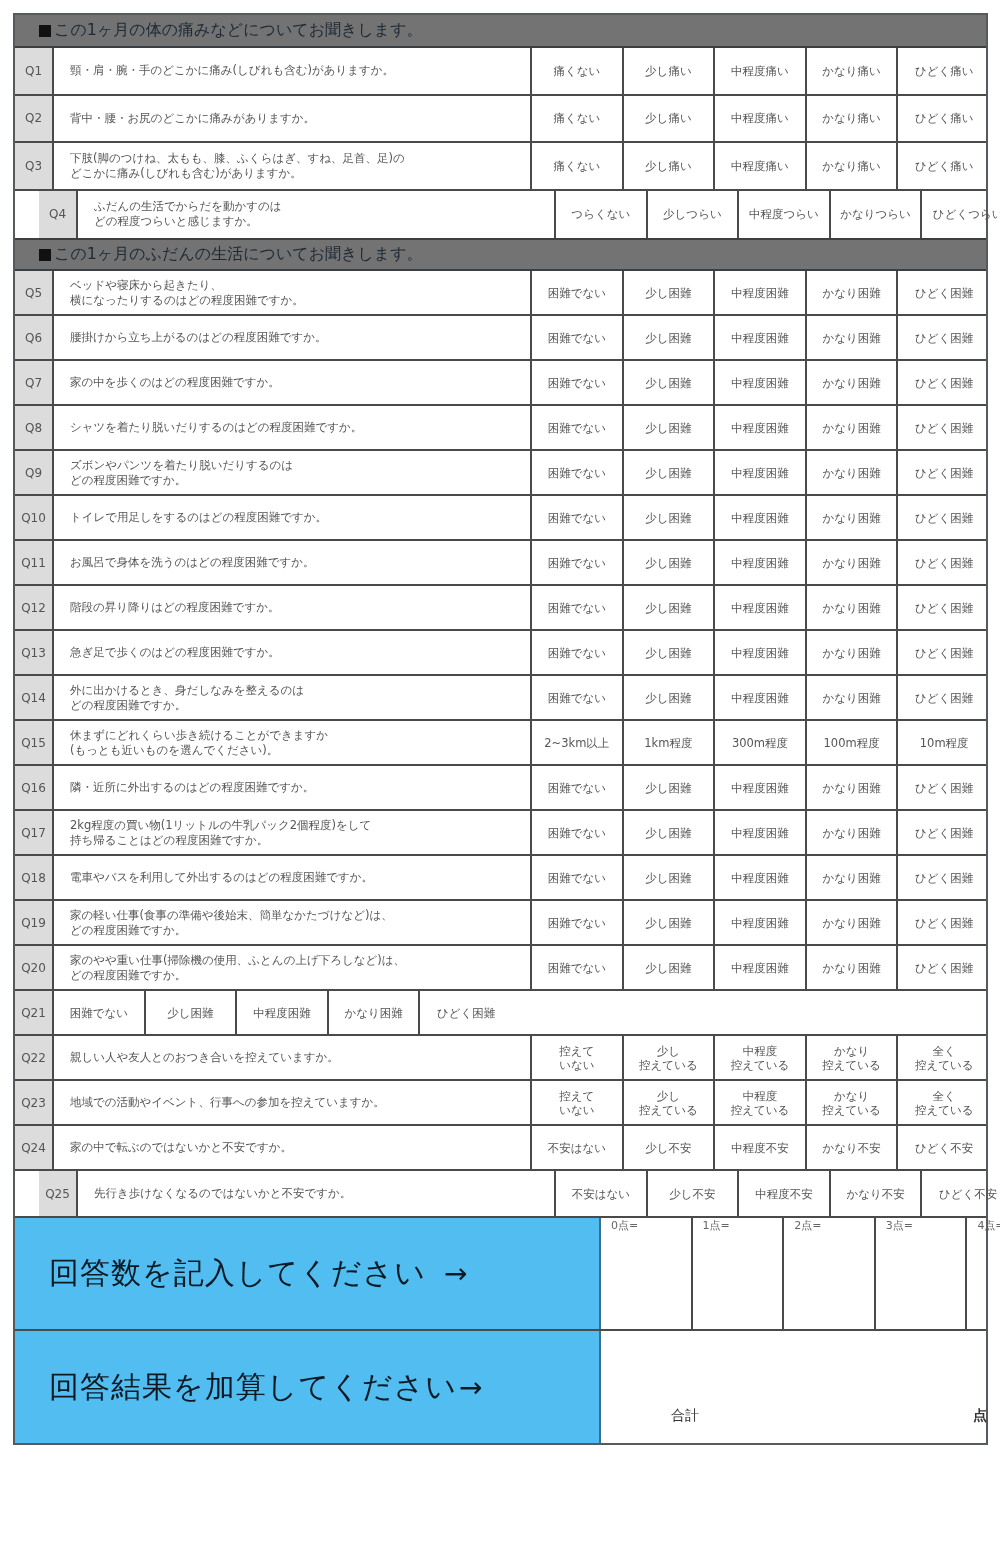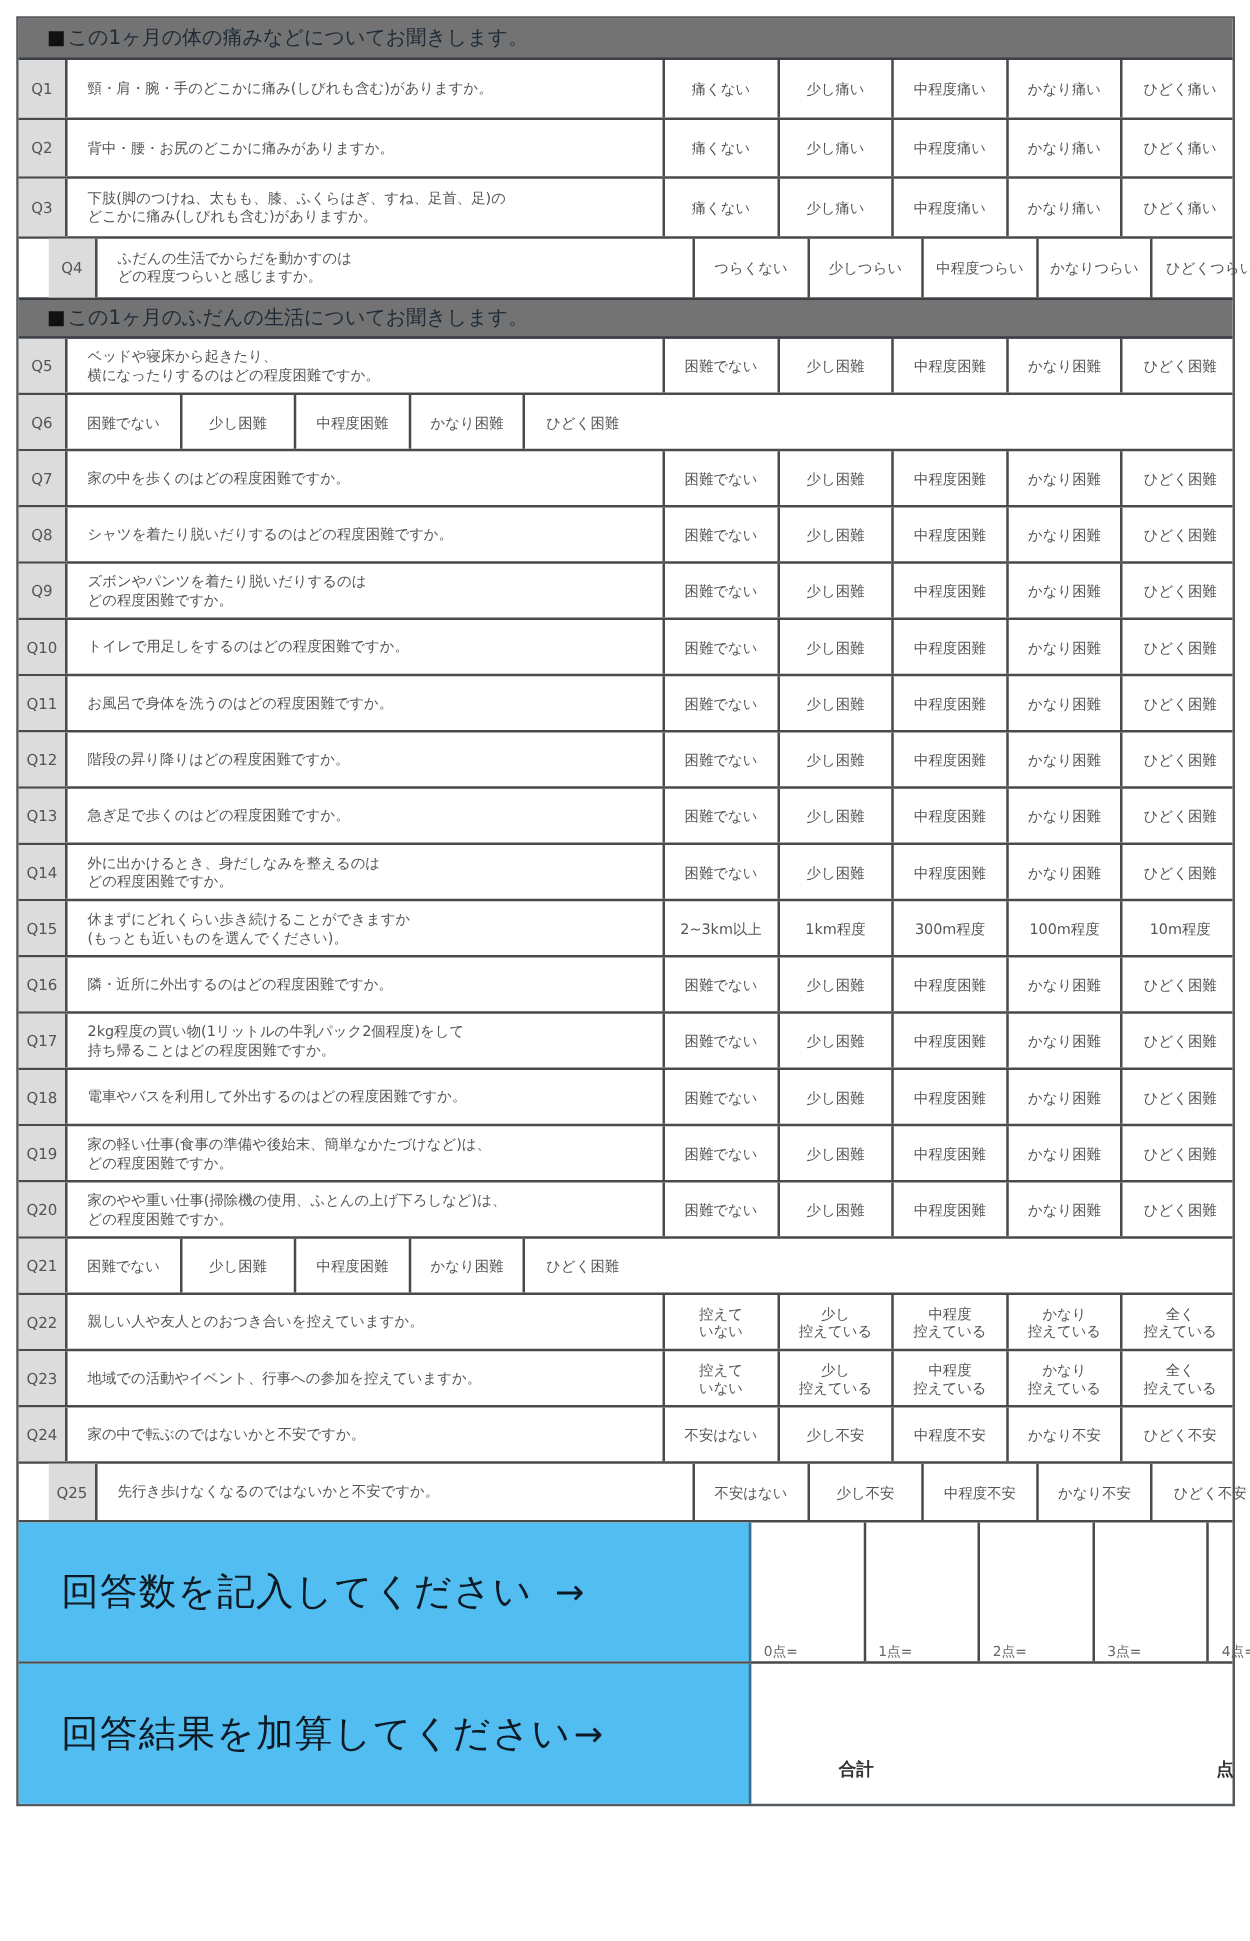--- a/index.html
+++ b/index.html
@@ -39,26 +39,26 @@
   .bottom-label {
     width: 586px; flex: none; background: #52bdf0; border-right: 2px solid #3a6e8e;
     display: flex; align-items: center; padding-left: 34px;
     font-size: 30px; color: #0d1a24; letter-spacing: 1px;
   }
   .bottom-label .arrow { margin-left: 18px; font-size: 28px; }
   .count-row { height: 113px; }
   .total-row { height: 114px; border-top: 2px solid #4a4a4a; }
   .count-cell {
     width: 91.6px; flex: none; border-right: 2px solid #4a4a4a;
-    display: flex; align-items: flex-end; padding-left: 10px;
+    display: flex; align-items: flex-start; padding-left: 10px;
     font-size: 11px; color: #666;
   }
   .count-cell:last-child { border-right: none; }
   .total-area { position: relative; flex: 1; }
-  .total-label { position: absolute; left: 70px; bottom: 18px; font-size: 14px; font-weight: bold; color: #333; }
+  .total-label { position: absolute; left: 70px; bottom: 18px; font-size: 14px; font-weight: normal; color: #333; }
   .total-unit { position: absolute; left: 372px; bottom: 18px; font-size: 14px; font-weight: bold; color: #333; }
   .total-input {
     position: absolute; left: 120px; bottom: 14px; width: 230px; height: 24px;
     border: none; background: transparent; outline: none; font-size: 14px;
   }
   .count-input { width: 44px; border: none; background: transparent; outline: none; font-size: 11px; margin-left: 2px; }
 </style>
 </head>
 <body>
 
@@ -119,20 +119,21 @@
         <div class="qtext">ベッドや寝床から起きたり、
 横になったりするのはどの程度困難ですか。</div>
         <div class="opt">困難でない</div>
         <div class="opt">少し困難</div>
         <div class="opt">中程度困難</div>
         <div class="opt">かなり困難</div>
         <div class="opt">ひどく困難</div>
       </div>
       <div class="row h2">
         <div class="qnum">Q6</div>
+        <div class="qtext">腰掛けから立ち上がるのはどの程度困難ですか。</div>
         <div class="opt">困難でない</div>
         <div class="opt">少し困難</div>
         <div class="opt">中程度困難</div>
         <div class="opt">かなり困難</div>
         <div class="opt">ひどく困難</div>
       </div>
       <div class="row h2">
         <div class="qnum">Q7</div>
         <div class="qtext">家の中を歩くのはどの程度困難ですか。</div>
         <div class="opt">困難でない</div>

